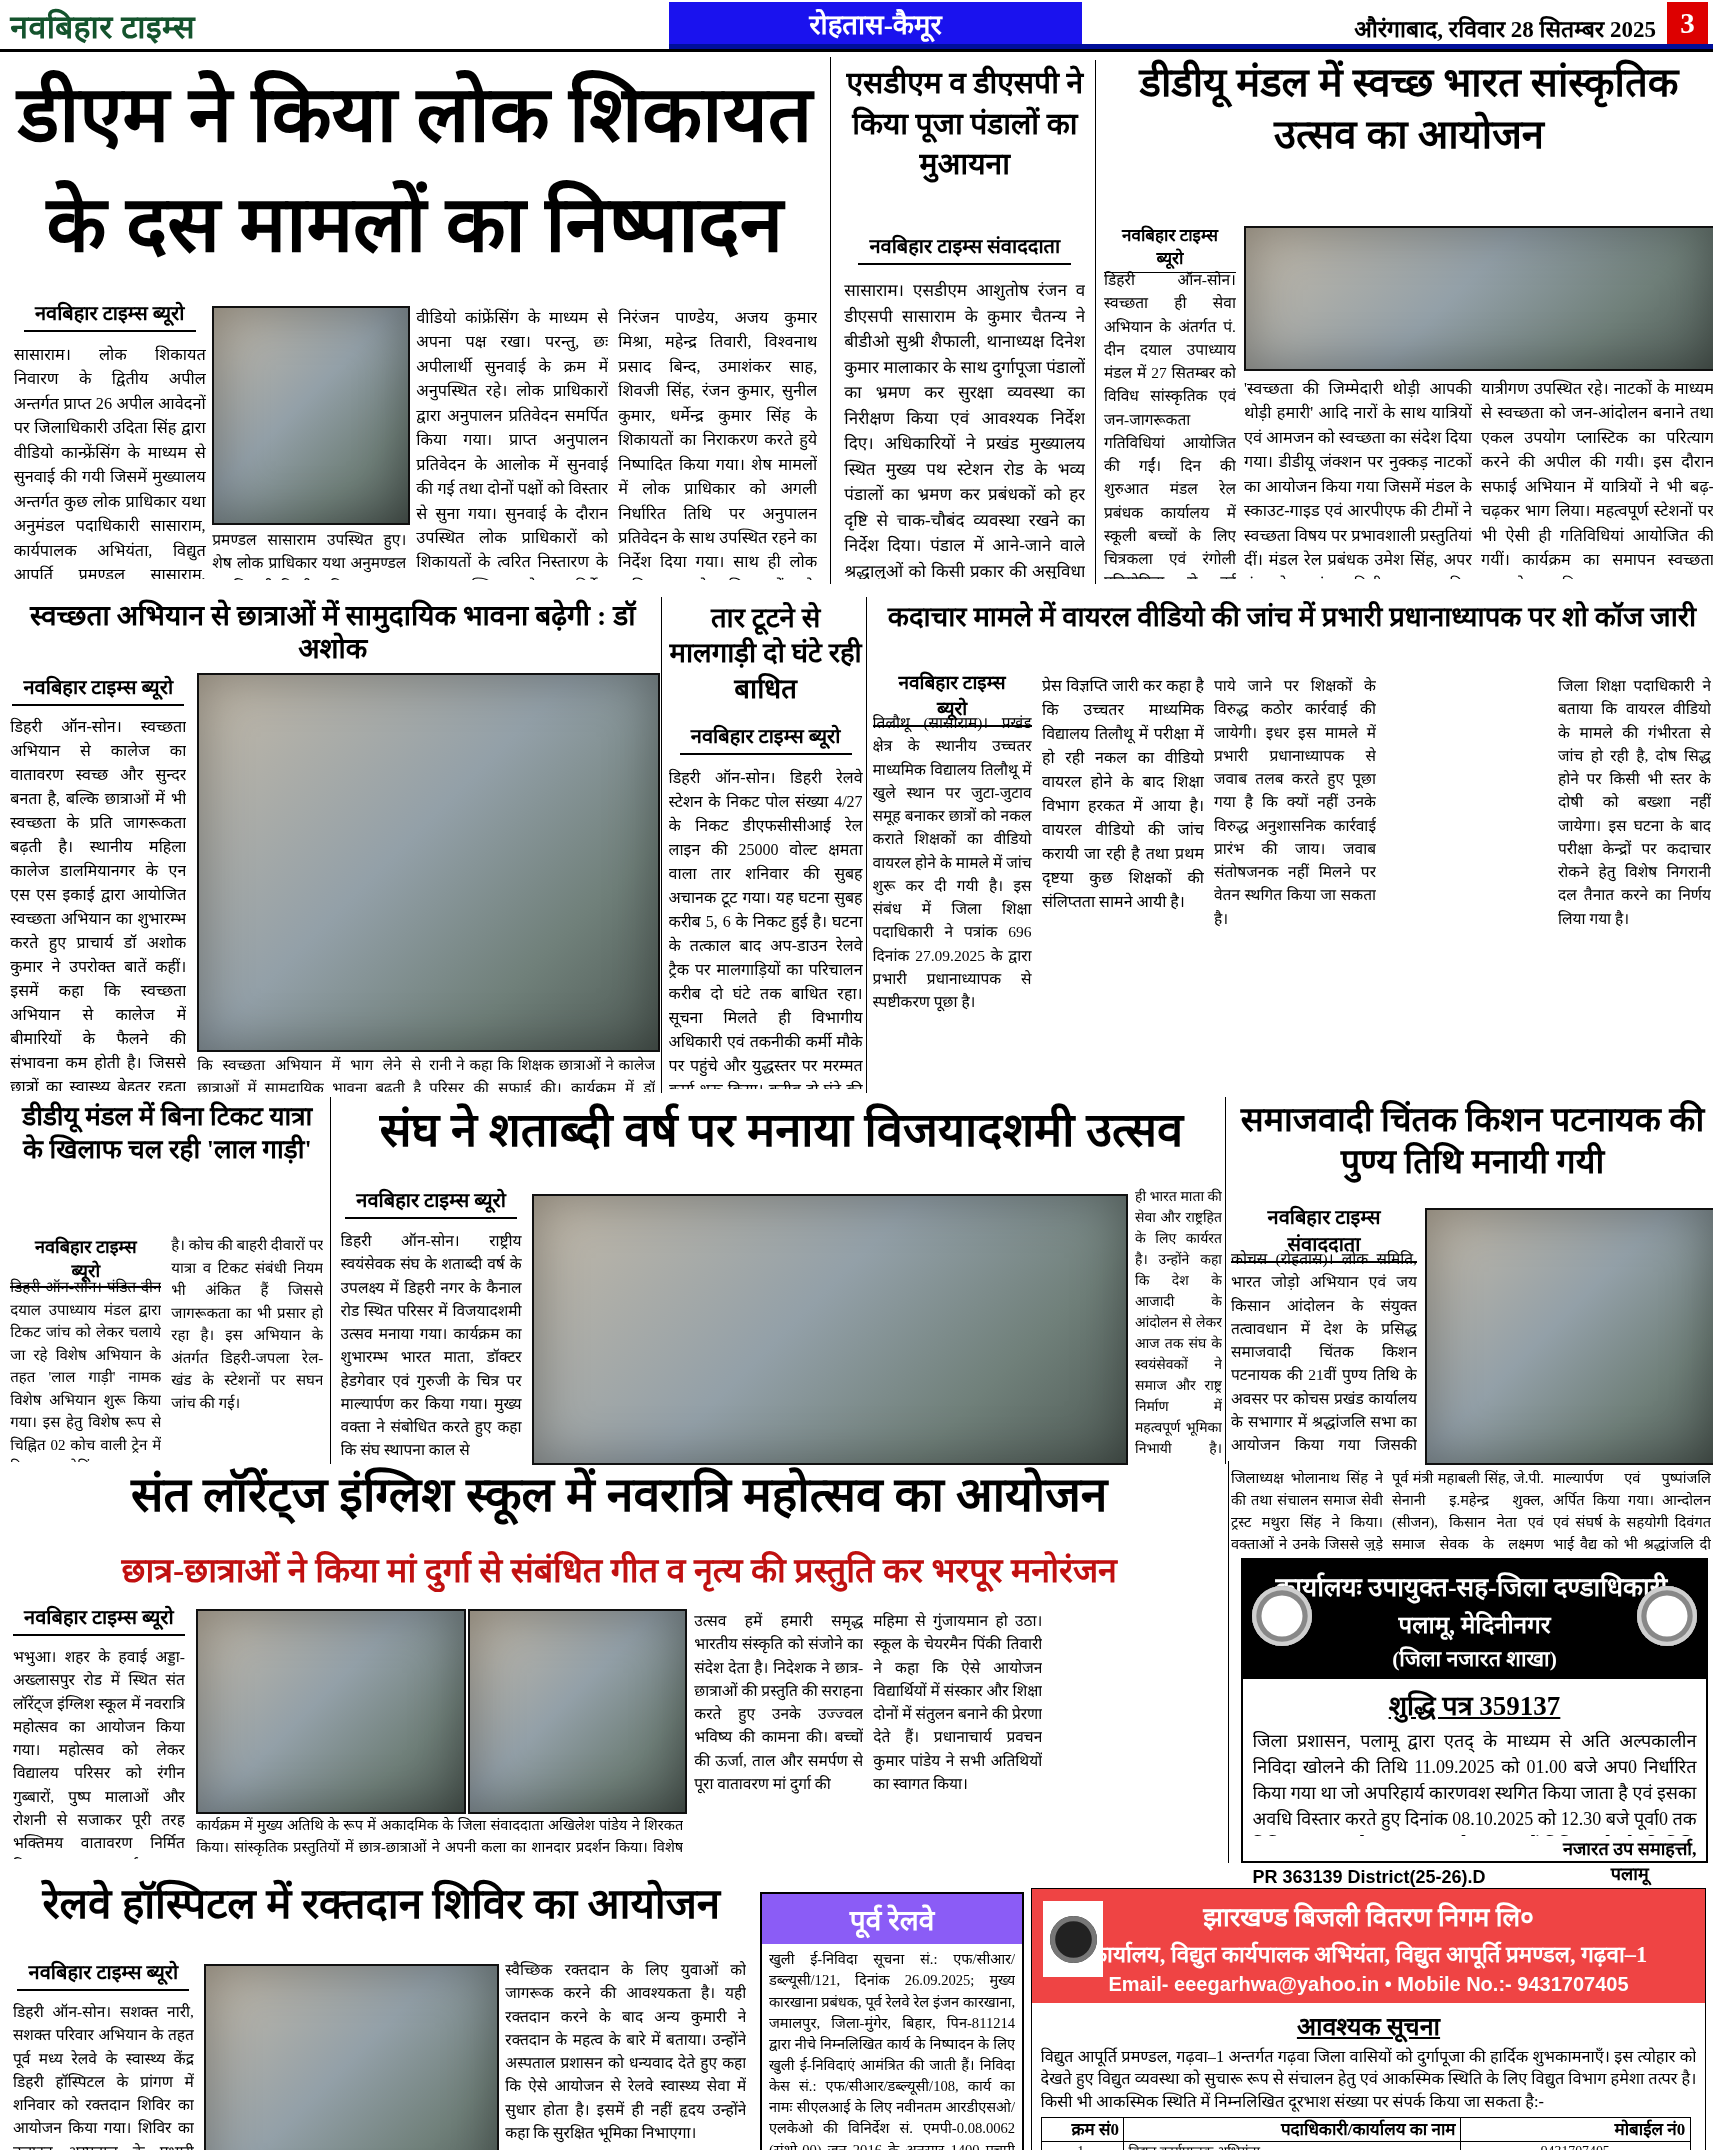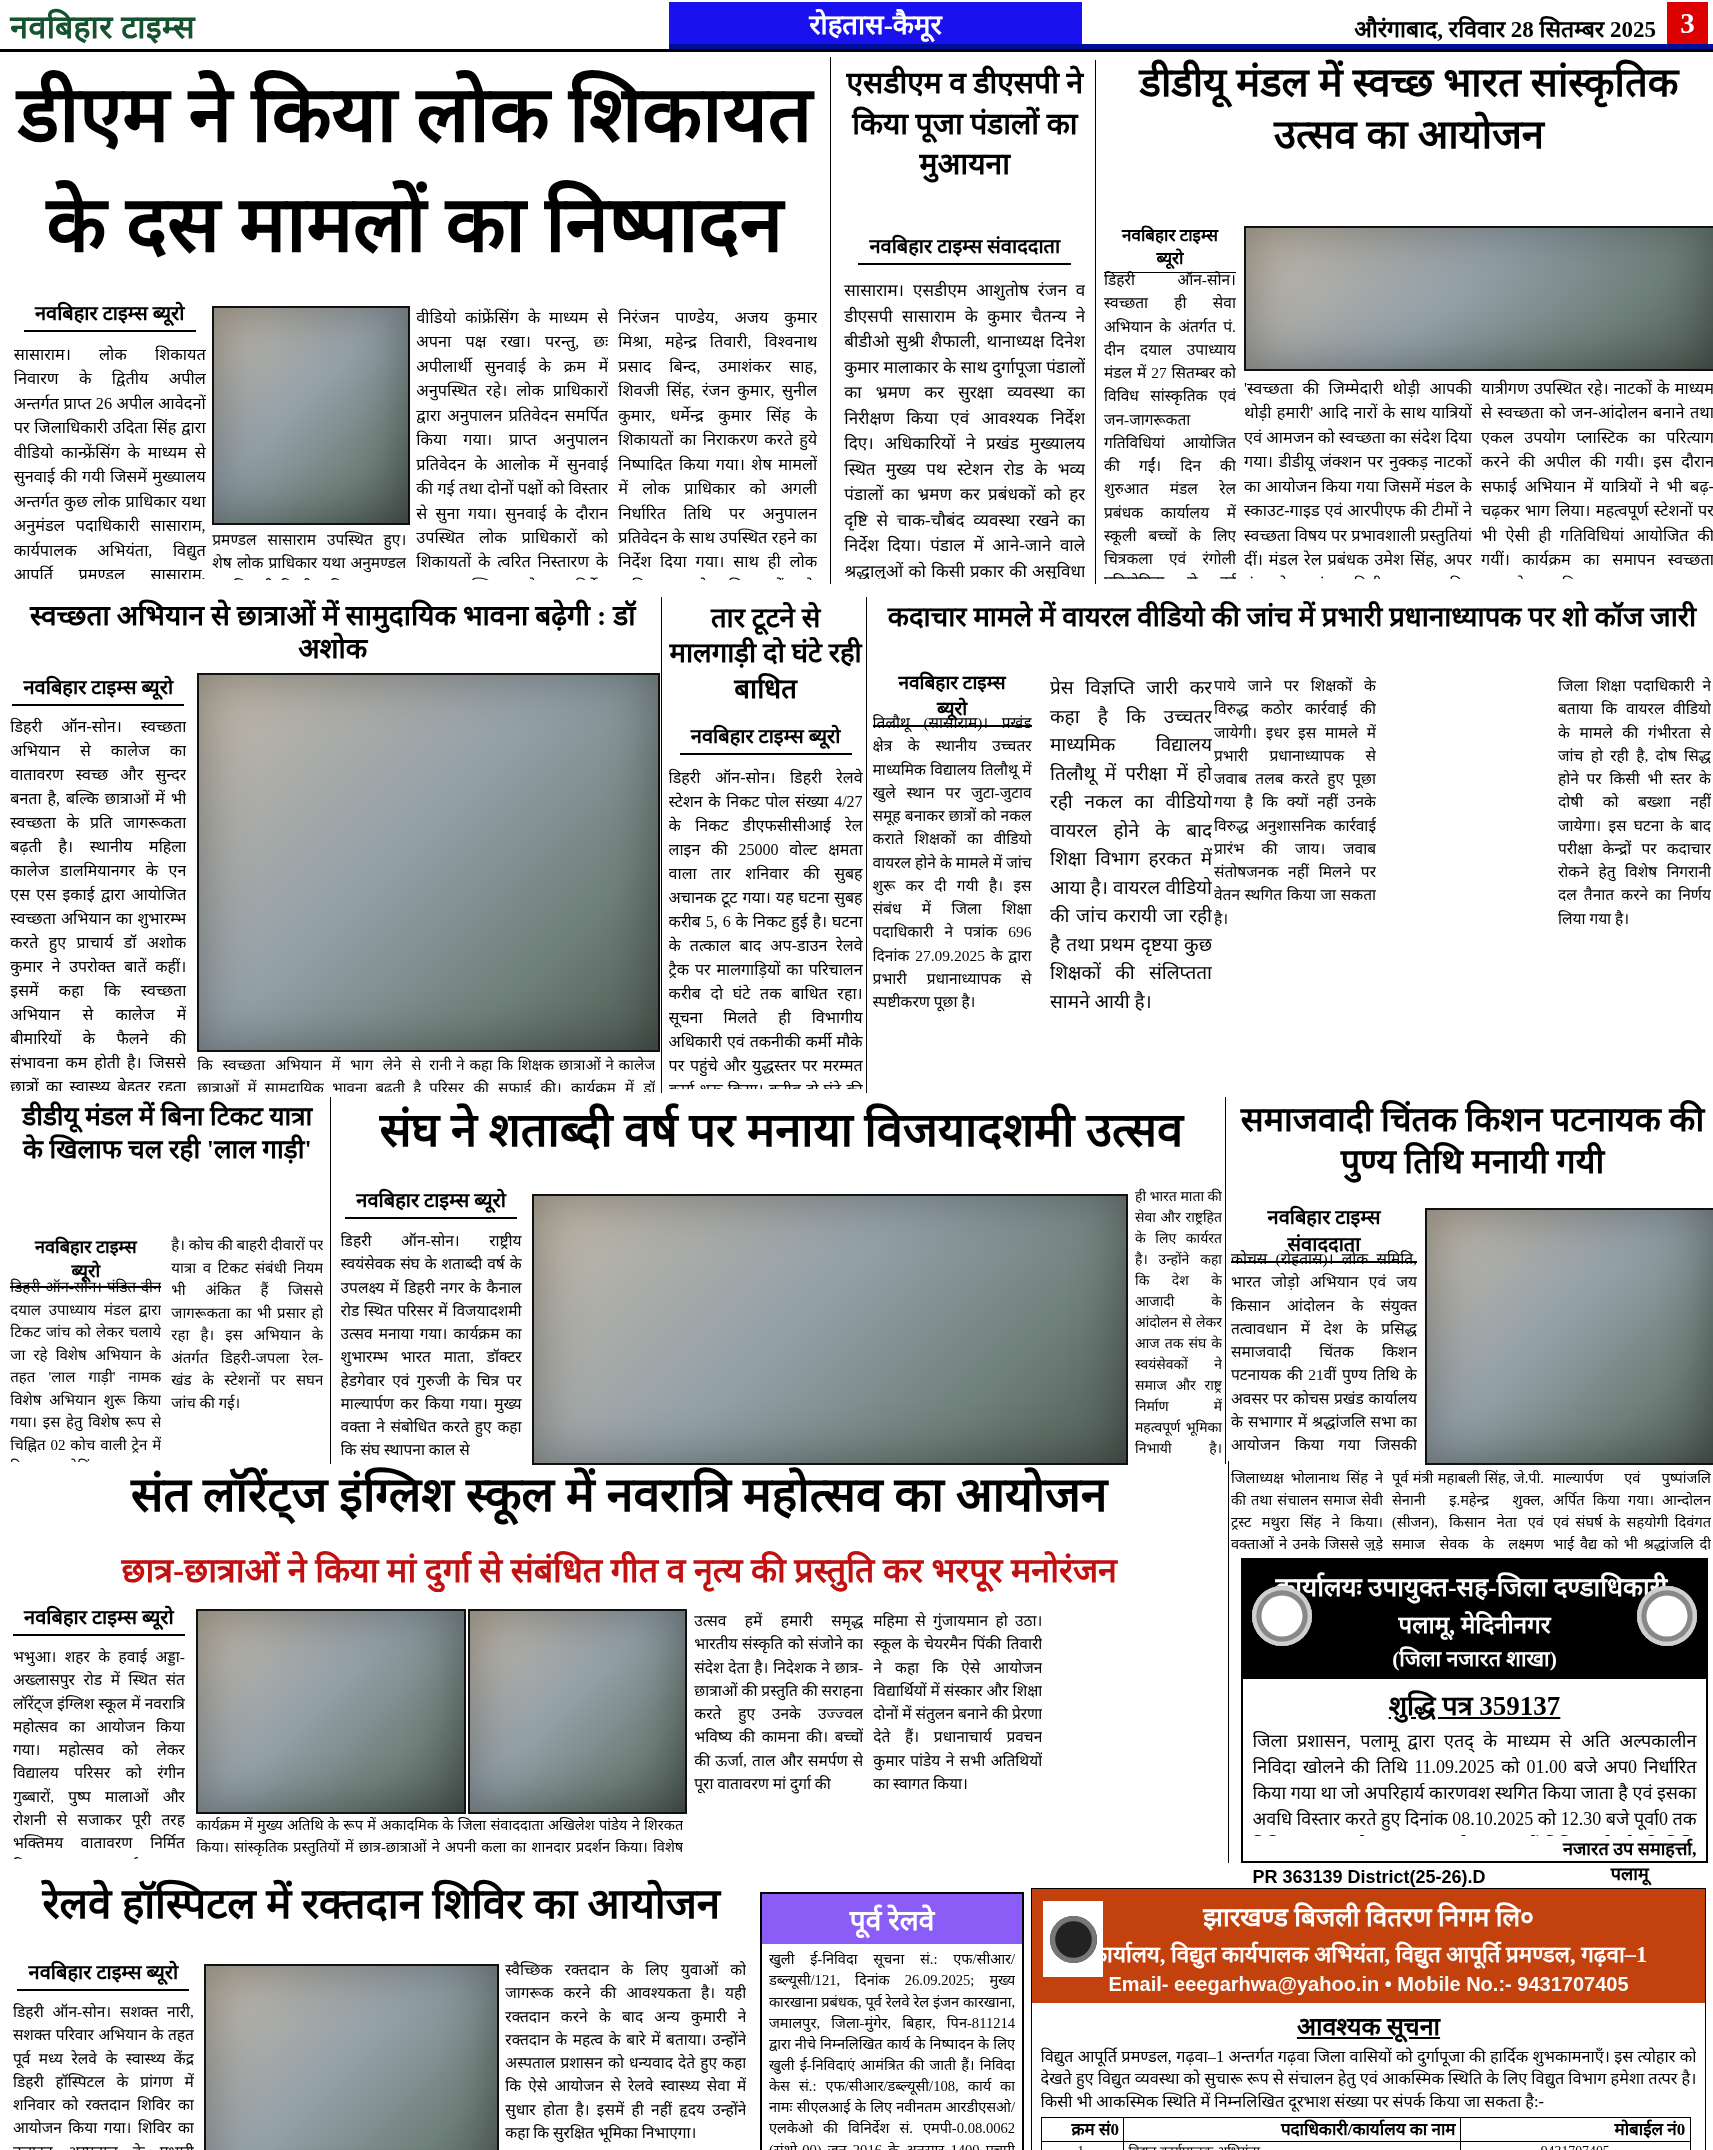--- a/index.html
+++ b/index.html
@@ -54,21 +54,21 @@
   
   #a-taar{left:666px;top:597px;width:200px;height:496px;border-right:1.3px solid #000;}
   #taar-h{left:2.6px;top:2.6px;width:194px;font-size:27.5px;line-height:1.3;}
   #taar-byline{left:2.6px;top:125px;width:194px;}
   #taar-body{left:2.6px;top:169px;width:194px;height:323px;font-size:16px;}
   
   #a-kad{left:870px;top:597px;width:844px;height:496px;}
   #kad-h{left:0;top:1.7px;width:844px;font-size:27.5px;}
   #kad-byline{left:2.6px;top:72px;width:159px;font-size:19px;}
   #kad-c1{left:2.6px;top:114px;width:159px;height:379px;font-size:15.5px;}
-  #kad-c2{left:172px;top:77px;width:162px;height:416px;font-size:19px;margin-left:8px;}
+  #kad-c2{left:172px;top:77px;width:162px;height:416px;font-size:16px;}
   #kad-c3{left:344px;top:77px;width:162px;height:416px;font-size:15.5px;}
   #kad-c4{left:516px;top:77px;width:162px;height:416px;font-size:15.5px;}
   #kad-c5{left:688px;top:77px;width:153px;height:416px;font-size:15.5px;}
   
   #a-lal{left:10.3px;top:1097px;width:320px;height:367px;border-right:1.3px solid #000;}
   #lal-h{left:0;top:2.6px;width:314px;font-size:26px;line-height:1.3;}
   #lal-byline{left:0;top:137px;width:151px;font-size:18px;}
   #lal-c1{left:0;top:179px;width:151px;height:186px;font-size:15px;}
   #lal-c2{left:161px;top:137px;width:152px;height:228px;font-size:15px;}
   
@@ -110,21 +110,21 @@
   #pal-body{font-size:18px;line-height:1.45;text-align:justify;margin:4.3px 9.5px 0;height:108px;overflow:hidden;}
   #pal-footer{display:flex;justify-content:space-between;align-items:flex-end;margin:1.7px 9.5px 0;}
   #pal-pr{font-size:18px;font-weight:bold;font-family:"Liberation Sans",sans-serif;}
   #pal-sign{font-size:18px;font-weight:bold;text-align:center;line-height:1.4;}
   
   #n-rail{left:760px;top:1892px;width:264px;height:731px;border:2.2px solid #000;box-sizing:border-box;}
   #rail-head{background:#8b5cf6;color:#fff;font-size:28px;font-weight:bold;text-align:center;padding:6px 0;}
   #rail-body{font-size:14.6px;line-height:1.45;text-align:justify;margin:5.2px 6.9px 0;height:516px;overflow:hidden;}
   
   #n-jh{left:1031px;top:1888px;width:675px;height:743px;border:1.7px solid #000;box-sizing:border-box;}
-  #jh-head{position:relative;background:#c2410c;color:#fff;text-align:center;padding:8.6px 0 6.9px;}
+  #jh-head{position:relative;background:#ef4444;color:#fff;text-align:center;padding:8.6px 0 6.9px;}
   #jh-org{font-size:26px;font-weight:bold;}
   #jh-office{font-size:22.4px;font-weight:bold;margin-top:4.3px;}
   #jh-contact{font-size:20px;font-weight:bold;margin-top:4.3px;font-family:"Liberation Sans",sans-serif;}
   #jh-logo{position:absolute;left:11.2px;top:12px;width:60px;height:76px;background:#fff;display:flex;align-items:center;justify-content:center;}
   #jh-logo .disc{width:47px;height:47px;border-radius:50%;background:#222;box-shadow:inset 0 0 0 5.2px #777;}
   #jh-title{font-size:25px;font-weight:bold;text-align:center;text-decoration:underline;margin-top:5.2px;}
   #jh-intro{font-size:16.3px;line-height:1.4;text-align:justify;margin:3.4px 8.6px 0;height:67px;overflow:hidden;}
   #jh-table{border-collapse:collapse;margin:4.3px 8.6px 0;width:650px;}
   #jh-table th,#jh-table td{border:1.3px solid #000;padding:0.9px 4.3px;line-height:1.25;}
   #jh-table th{font-size:17px;text-align:right;}

